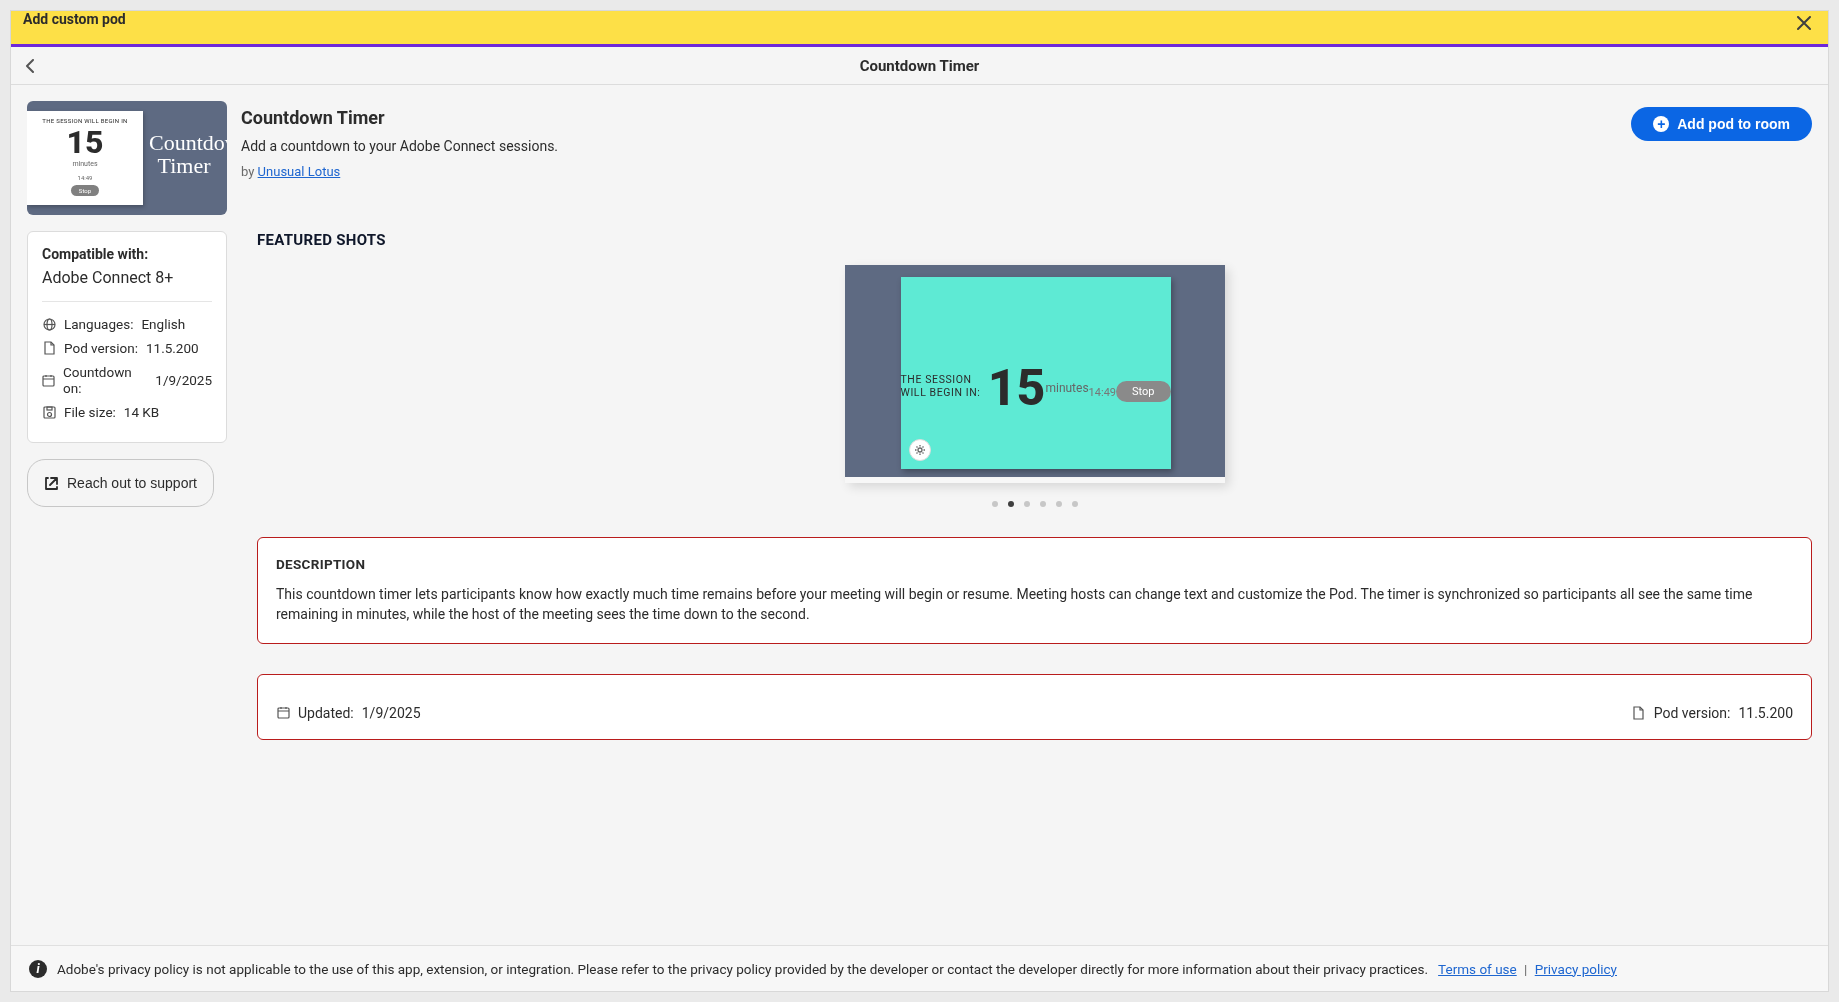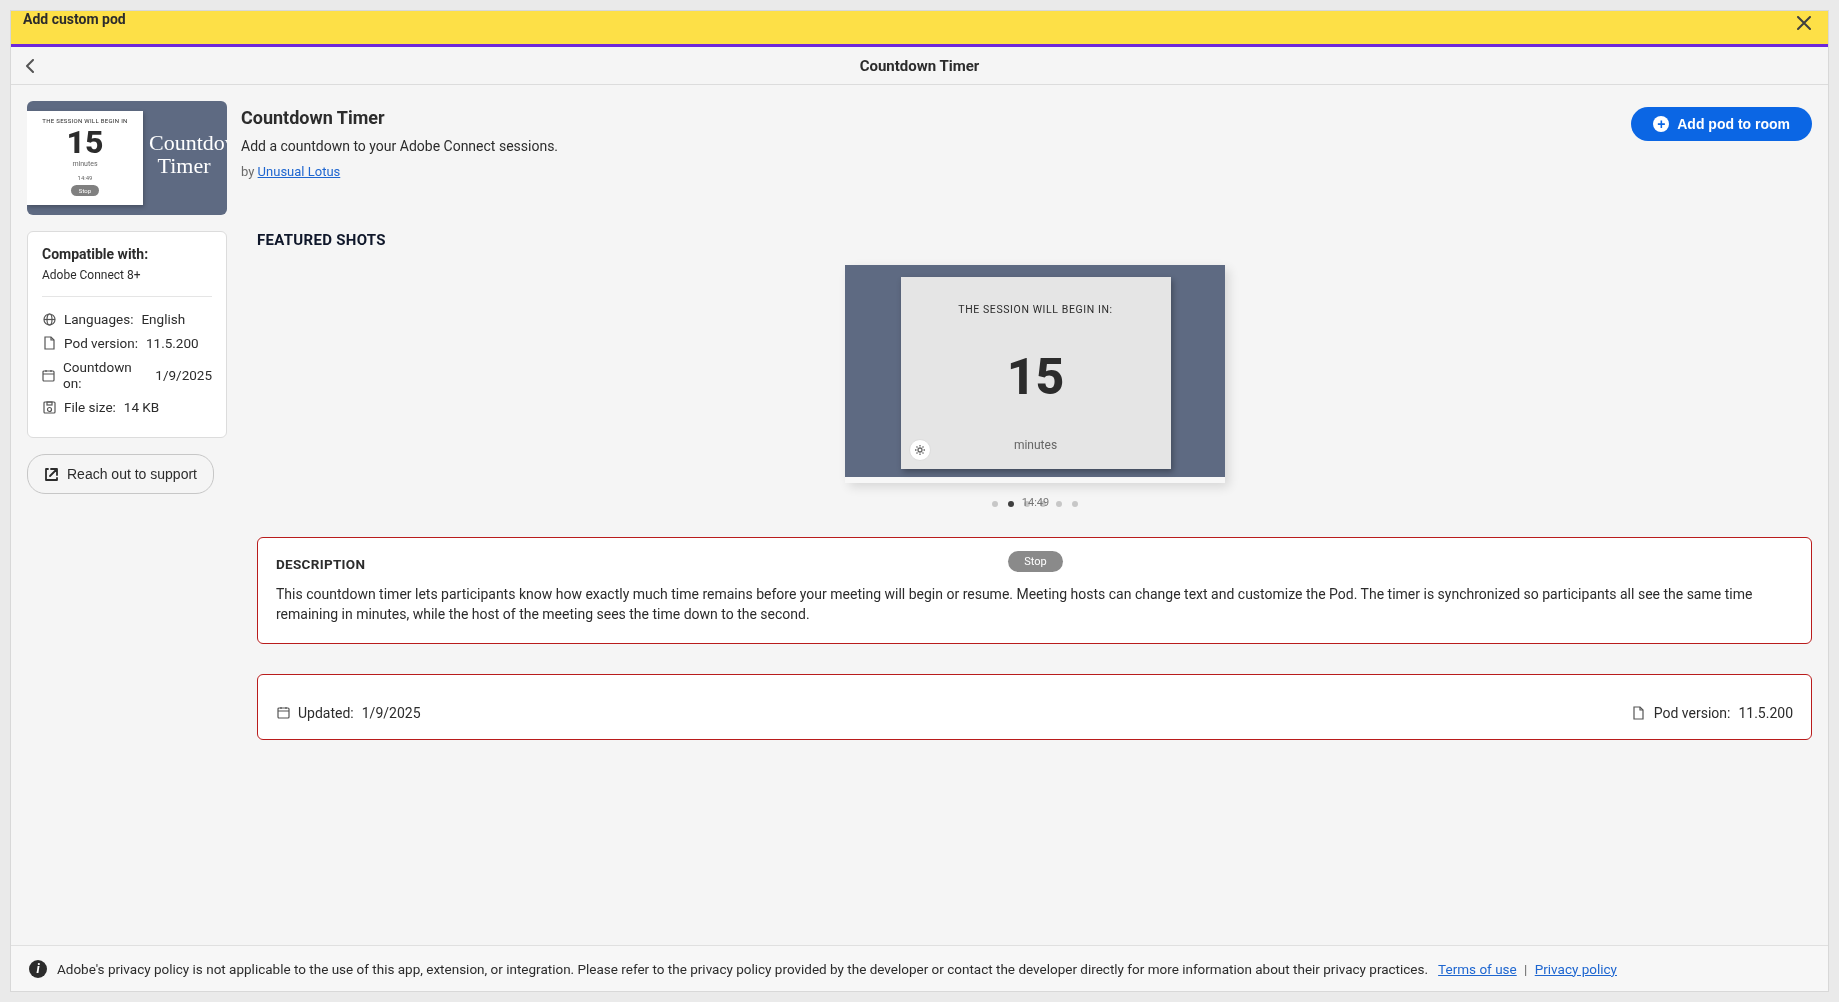--- a/index.html
+++ b/index.html
@@ -189,21 +189,21 @@
   width: 200px;
   flex-shrink: 0;
 }
 .compat-card {
   background: #fff;
   border: 1px solid #dcdcdc;
   border-radius: 6px;
   padding: 14px 14px;
 }
 .compat-title { font-weight: 700; font-size: 14px; }
-.compat-val { font-size: 12px; margin-top: 6px; color: #2c2c2c; }
+.compat-val { font-size: 16px; margin-top: 6px; color: #2c2c2c; }
 .compat-hr { border: none; border-top: 1px solid #e5e5e5; margin: 14px 0; }
 .meta-row {
   display: flex;
   align-items: center;
   gap: 8px;
   font-size: 13.5px;
   margin-bottom: 8px;
   color: #2c2c2c;
 }
 .meta-row .lbl { }
@@ -214,21 +214,21 @@
   display: inline-flex;
   align-items: center;
   justify-content: center;
   color: #555;
 }
 .support-btn {
   margin-top: 16px;
   border: 1px solid #c7c7c7;
   background: transparent;
   border-radius: 18px;
-  height: 40px;
+  height: 48px;
   padding: 0 16px;
   display: flex;
   align-items: center;
   gap: 8px;
   font-size: 14px;
   cursor: pointer;
   color: #2c2c2c;
 }
 .right-col { flex: 1; }
 .section-label {
@@ -254,27 +254,26 @@
   left: 0; right: 0; bottom: 0;
   height: 6px;
   background: #f7f7f7;
 }
 .shot-card {
   position: absolute;
   left: 56px;
   top: 12px;
   width: 270px;
   height: 192px;
-  background: #e5e5e5;
+  background: #5eead4;
   box-shadow: 2px 3px 6px rgba(0,0,0,.3);
   display: flex;
-  flex-direction: column;
+  flex-direction: row;
   align-items: center;
   padding-top: 26px;
-  gap: 32px;
 }
 .shot-line1 { font-size: 10.5px; letter-spacing: .6px; color: #2c2c2c; }
 .shot-num { font-size: 50px; font-weight: 800; color: #2c2c2c; line-height: 1; margin-top: 4px; }
 .shot-min { font-size: 12px; color: #666; margin-top: 4px; }
 .shot-time { font-size: 11px; color: #777; margin-top: 12px; }
 .shot-stop {
   margin-top: 10px;
   background: #8a8a8a;
   color: #fff;
   font-size: 11px;

